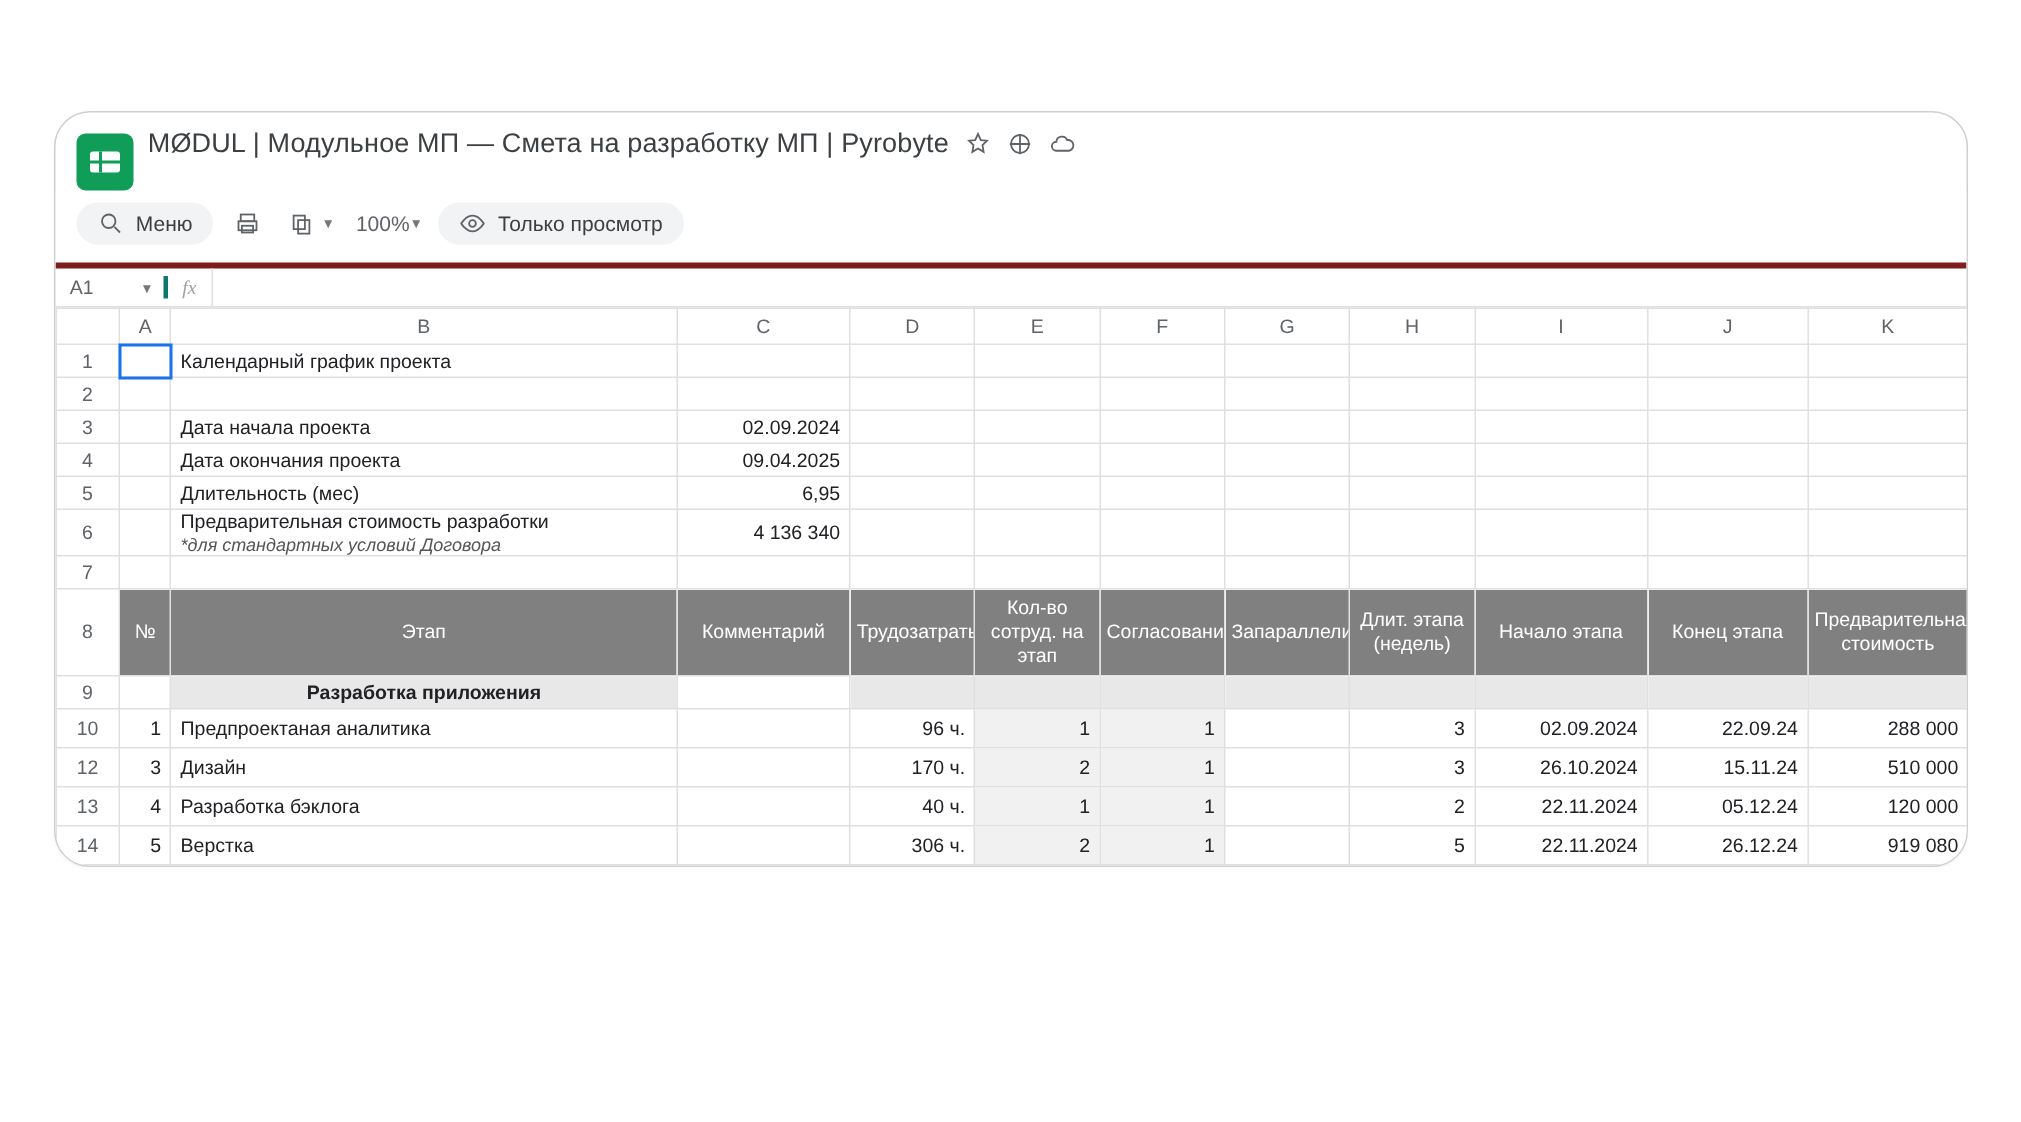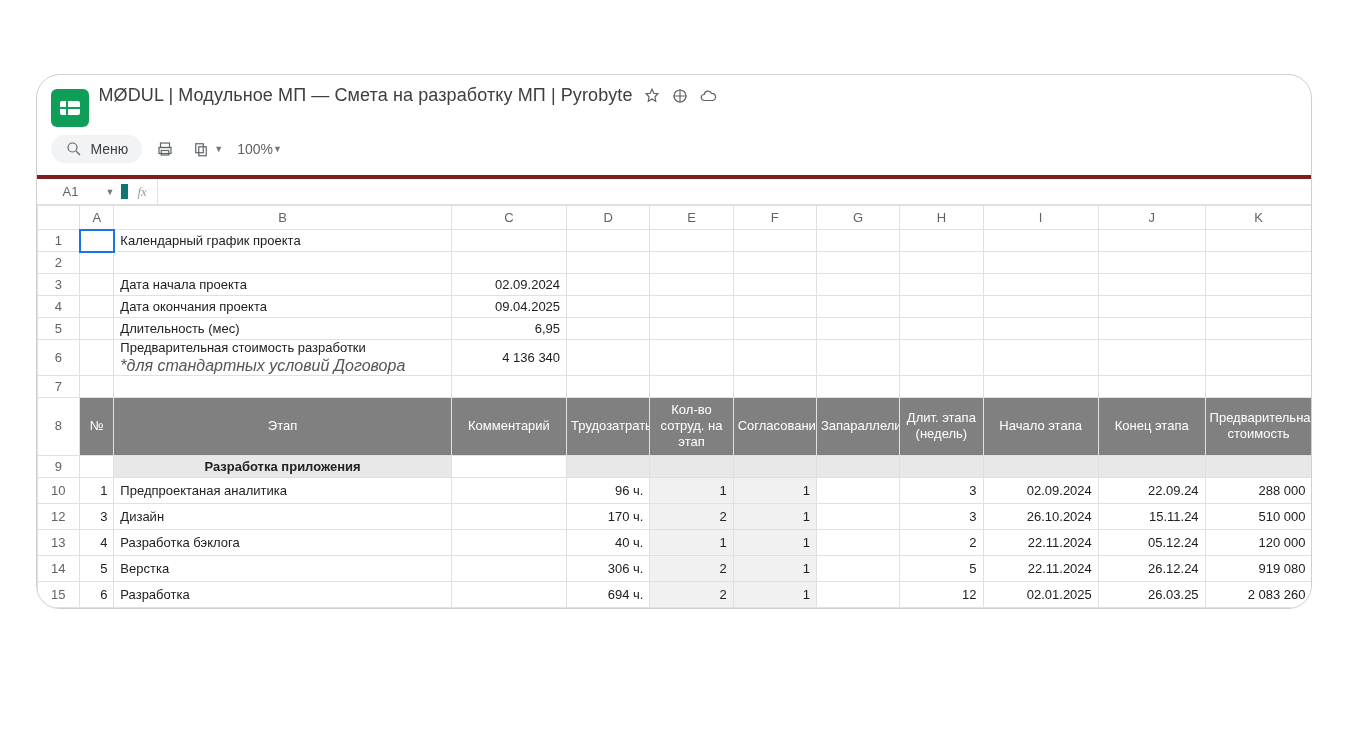--- a/index.html
+++ b/index.html
@@ -14,41 +14,41 @@
 .title-row { display:flex; align-items:center; gap:10px; }
 .doc-title { font-size:18px; color:#3c4043; letter-spacing:.1px; }
 .title-ico { width:18px; height:18px; color:#5f6368; display:flex; align-items:center; justify-content:center; }
 .menubar { display:flex; gap:18px; padding:4px 0 8px; color:#444; font-size:14px; }
 .menu-item.dim { color:#9aa0a6; }
 .toolbar { display:flex; align-items:center; gap:10px; padding:8px 14px 12px; border-bottom:4px solid #7f1d1d; background:#fff; }
 .tool-pill { display:flex; align-items:center; gap:8px; background:#f1f3f4; border-radius:18px; padding:5px 14px; color:#3c4043; font-size:14px; }
 .tool-btn { display:flex; align-items:center; gap:4px; color:#5f6368; padding:4px 4px; }
 .zoom { color:#5f6368; font-size:14px; display:flex; align-items:center; gap:0; }
 .fx-row { display:flex; align-items:center; border-bottom:1px solid #e0e0e0; height:26px; }
-.name-box { width:75px; border-right:7px solid #0f766e; font-size:13px; color:#5f6368; display:flex; align-items:center; justify-content:space-between; padding:0 6px 0 10px;margin-left:16px; }
+.name-box { width:75px; border-right:3px solid #0f766e; font-size:13px; color:#5f6368; display:flex; align-items:center; justify-content:space-between; padding:0 6px 0 10px; }
 .fx-lbl { font-style:italic; font-family:Georgia,serif; color:#9aa0a6; padding:0 10px; border-right:1px solid #e0e0e0; height:100%; display:flex; align-items:center; }
 .sheet-wrap { position:relative; }
 .grid { border-collapse:collapse; table-layout:fixed; width:1276px; }
 .grid th, .grid td { border:1px solid #e0e0e0; font-size:13px; overflow:hidden; white-space:nowrap; }
 .grid thead th { background:#fff; color:#5f6368; font-weight:400; text-align:center; height:24px; }
 .grid thead th:first-child { width:40px; }
 .cnr { background:#f8f9fa; }
 .rh { width:40px; text-align:center; color:#5f6368; background:#fff; font-weight:400; }
 td.c { height:22px; padding:0 6px; vertical-align:middle; background:#fff; }
 .big { font-size:20px; font-weight:500; color:#202124; height:30px; }
 td.r { text-align:right; }
 td.sel { outline:2px solid #1a73e8; outline-offset:-1px; }
 .hdr td { background:#808080; color:#fff; white-space:normal; text-align:center; vertical-align:middle; line-height:1.25; padding:4px 4px; }
 .hdr .rh { background:#fff; color:#5f6368; }
 .subhdr td.c { background:#e8e8e8; font-weight:600; text-align:center; }
 .subhdr .rh, .subhdr td.blank { background:#fff; font-weight:400; }
 .data td.c { height:26px; }
 .data td.num { text-align:right; }
 .data td.gnum { text-align:right; background:#f1f1f1; }
-.sub { font-style:italic; font-size:16px; color:#555; display:block; line-height:1.2; }
+.sub { font-style:italic; font-size:12px; color:#555; display:block; line-height:1.2; }
 .main-line { display:block; line-height:1.2; }
 .tri { font-size:9px; color:#777; }
 .ico-svg { width:18px; height:18px; fill:none; stroke:#5f6368; stroke-width:1.6; }
 </style>
 </head>
 <body>
 
 <div class="frame">
 
   <div class="header">
@@ -97,20 +97,27 @@
       <svg class="ico-svg" viewBox="0 0 24 24">
           <rect x="5" y="5" width="10" height="12"></rect>
           <rect x="9" y="9" width="10" height="12"></rect>
         </svg>
       <span class="tri">▼</span>
     </span>
     <span class="zoom">
       <span>100%</span>
       <span class="tri">▼</span>
     </span>
+    <div class="tool-pill">
+      <svg class="ico-svg" viewBox="0 0 24 24">
+          <path d="M2 12s4-7 10-7 10 7 10 7-4 7-10 7S2 12 2 12z"></path>
+          <circle cx="12" cy="12" r="3"></circle>
+        </svg>
+      <span>Только просмотр</span>
+    </div>
   </div>
 
   <div class="fx-row">
     <div class="name-box">
       <span>A1</span>
       <span class="tri">▼</span>
     </div>
     <div class="fx-lbl">fx</div>
     <div style="flex:1"></div>
   </div>
@@ -326,31 +333,17 @@
             <td class="c "></td>
             <td class="c num">306 ч.</td>
             <td class="c gnum">2</td>
             <td class="c gnum">1</td>
             <td class="c "></td>
             <td class="c num">5</td>
             <td class="c num">22.11.2024</td>
             <td class="c num">26.12.24</td>
             <td class="c num">919 080</td>
           </tr>
-          <tr class="data">
-            <td class="rh">15</td>
-            <td class="c r">6</td>
-            <td class="c ">Разработка</td>
-            <td class="c "></td>
-            <td class="c num">694 ч.</td>
-            <td class="c gnum">2</td>
-            <td class="c gnum">1</td>
-            <td class="c "></td>
-            <td class="c num">12</td>
-            <td class="c num">02.01.2025</td>
-            <td class="c num">26.03.25</td>
-            <td class="c num">2 083 260</td>
-          </tr>
         </tbody>
     </table>
   </div>
 
 </div>
 
 </body></html>

